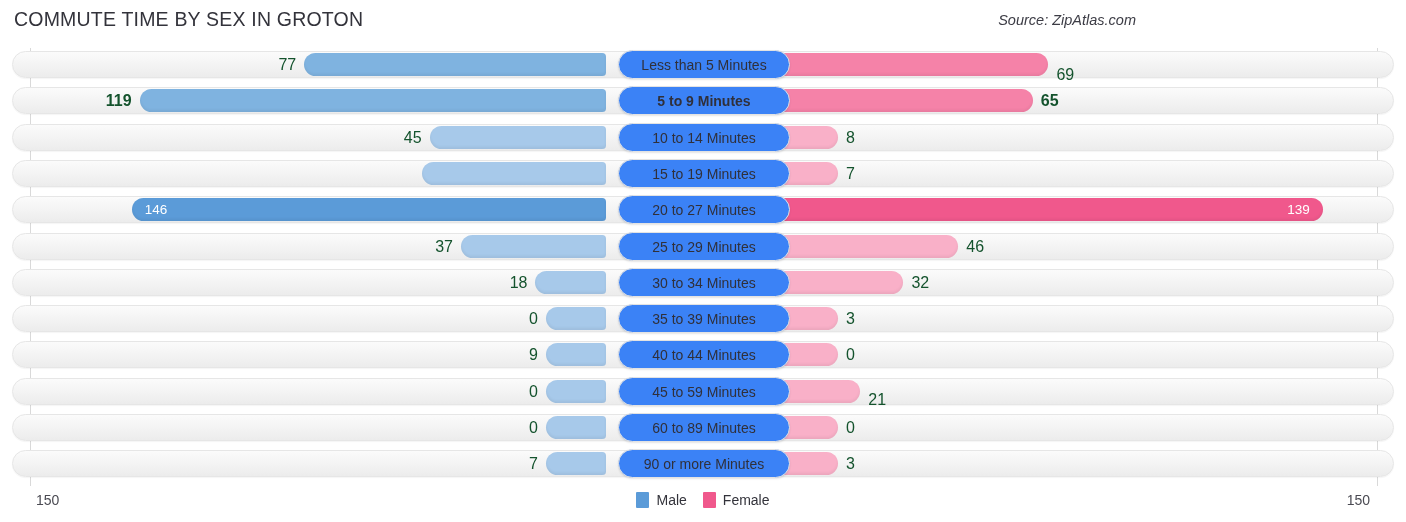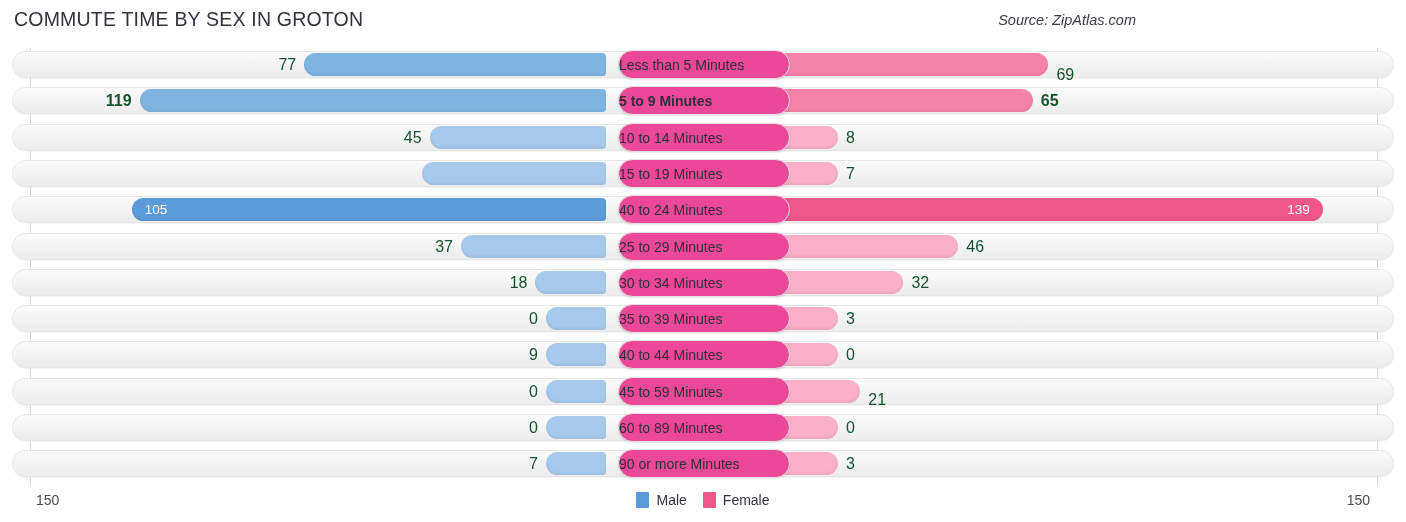--- a/index.html
+++ b/index.html
@@ -68,24 +68,24 @@
 
   .val{
     position:absolute;top:2px;height:23px;line-height:23px;
     font-size:16px;color:#14532d;white-space:nowrap;
   }
   .val.inside{color:#ffffff;font-size:13.5px;}
 
   .pill{
     position:absolute;top:-1px;height:29px;line-height:29px;
     left:606px;width:172px;
-    background:#ec4899;
+    background:#3b82f6;
     border:1px solid #e3e3e3;
     border-radius:15px;
-    text-align:left;
+    text-align:center;
     font-size:14px;color:#30303a;
     box-sizing:border-box;
     box-shadow:0 1px 2px rgba(0,0,0,.10);
     z-index:5;
     white-space:nowrap;
   }
 
   
   .foot{position:absolute;left:0;top:486px;width:1406px;height:36px;}
   .axis-min-left{position:absolute;left:36px;top:6px;font-size:14px;color:#4a4a52;}
@@ -136,24 +136,24 @@
         <div class="track"></div>
         <div class="bar male" style="left: 409.76px; width: 184.24px; right: auto; background: rgb(167, 201, 234);"></div>
         <div class="val" style="left: auto; right: 980.24px; margin-top: 40px;">47</div>
         <div class="bar female" style="left: 766px; width: 60px; background: rgb(249, 176, 200);"></div>
         <div class="val" style="left: 834px;">7</div>
         <div class="pill">15 to 19 Minutes</div>
       </div>
       <div class="row" style="top: 148.2px;">
         <div class="track"></div>
         <div class="bar male" style="left: 119.68px; width: 474.32px; right: auto; background: rgb(91, 155, 216);"></div>
-        <div class="val inside" style="left: 132.68px;">105</div>
+        <div class="val inside" style="left: 132.68px;">146</div>
         <div class="bar female" style="left: 766px; width: 544.88px; background: rgb(240, 88, 140);"></div>
         <div class="val inside" style="left: 1297.88px; transform: translateX(-100%);">139</div>
-        <div class="pill">40 to 24 Minutes</div>
+        <div class="pill">20 to 27 Minutes</div>
       </div>
       <div class="row" style="top: 184.5px;">
         <div class="track"></div>
         <div class="bar male" style="left: 448.96px; width: 145.04px; right: auto; background: rgb(167, 201, 234);"></div>
         <div class="val" style="left: auto; right: 941.04px;">37</div>
         <div class="bar female" style="left: 766px; width: 180.32px; background: rgb(249, 176, 200);"></div>
         <div class="val" style="left: 954.32px;">46</div>
         <div class="pill">25 to 29 Minutes</div>
       </div>
       <div class="row" style="top: 220.8px;">

